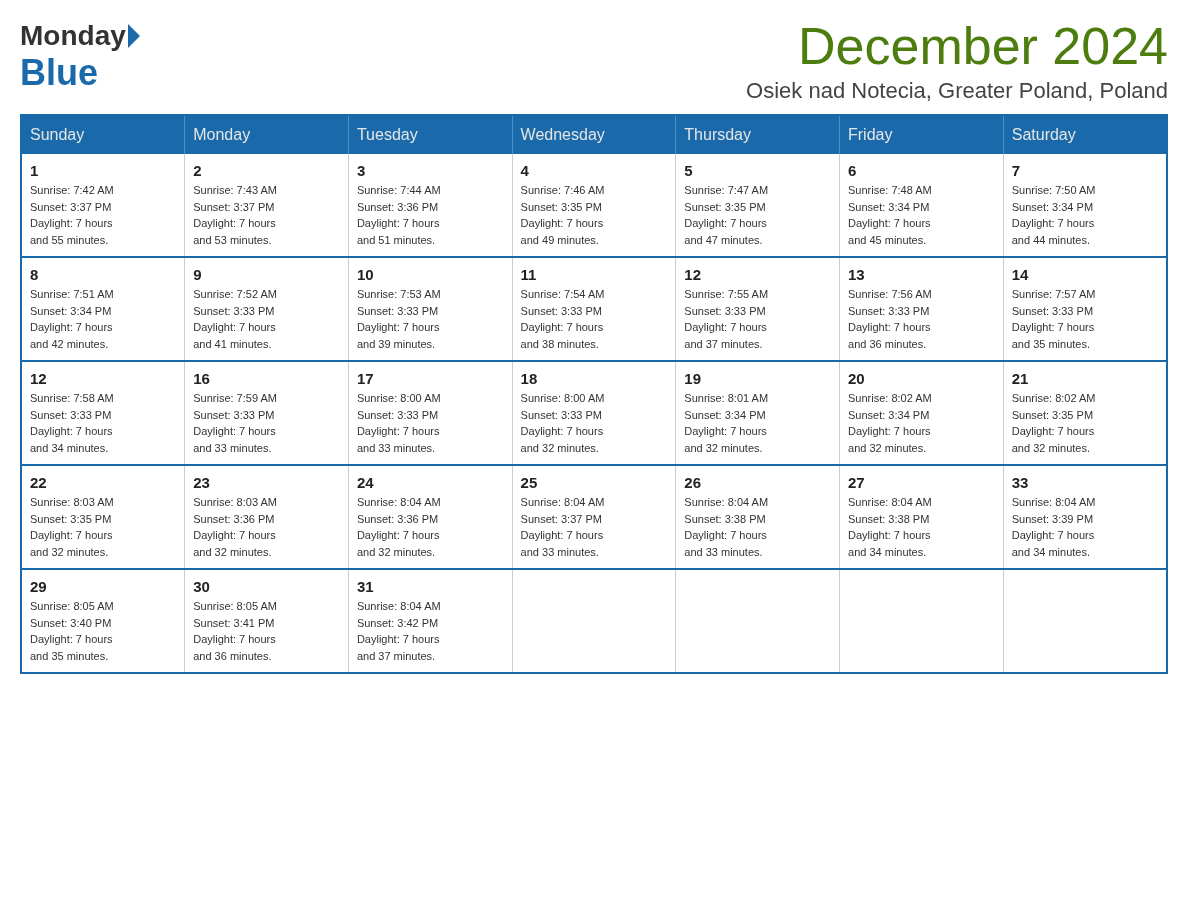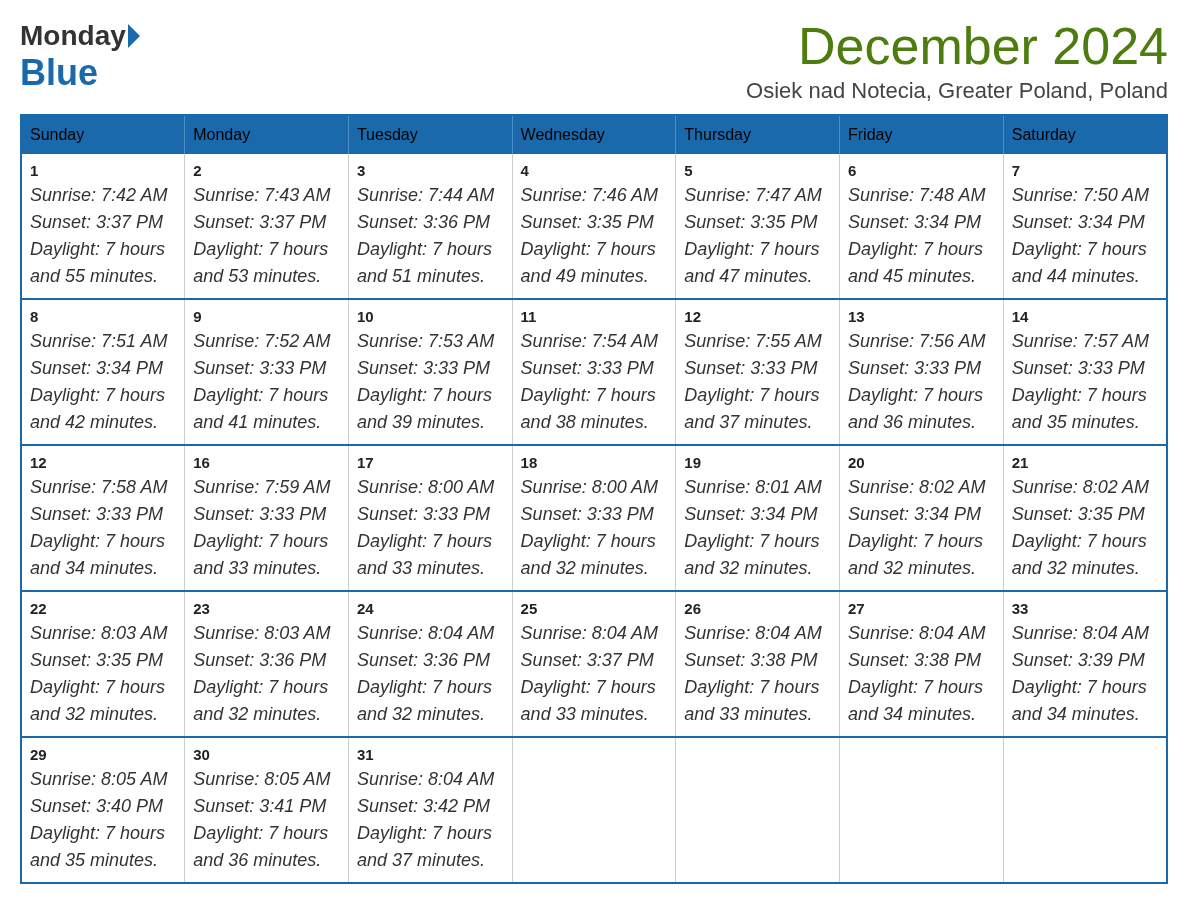--- a/index.html
+++ b/index.html
@@ -59,21 +59,21 @@
       color: #444;
       margin-top: 6px;
     }
     .calendar {
       width: 100%;
       border-collapse: collapse;
       border: 2px solid #1a6aab;
     }
     .calendar thead tr th {
       background-color: #1a6aab;
-      color: #000000;
+      color: #e5e5e5;
       padding: 10px 8px;
       font-size: 16px;
       font-weight: normal;
       text-align: left;
       border-right: 1px solid #4a90c4;
     }
     .calendar thead tr th:last-child {
       border-right: none;
     }
     .calendar tbody tr td {
@@ -92,24 +92,23 @@
     .calendar tbody tr:last-child td {
       border-bottom: none;
     }
     .day-number {
       font-size: 15px;
       font-weight: bold;
       color: #222;
       margin-bottom: 3px;
     }
     .day-info {
-      font-size: 18px;
+      font-size: 11px;
       color: #333;
       line-height: 1.5;
-      font-style: italic;
     }
     .empty-cell {
       background: #fff;
     }
   </style>
 </head>
 <body>
 
 <div class="header">
   <div class="logo">

